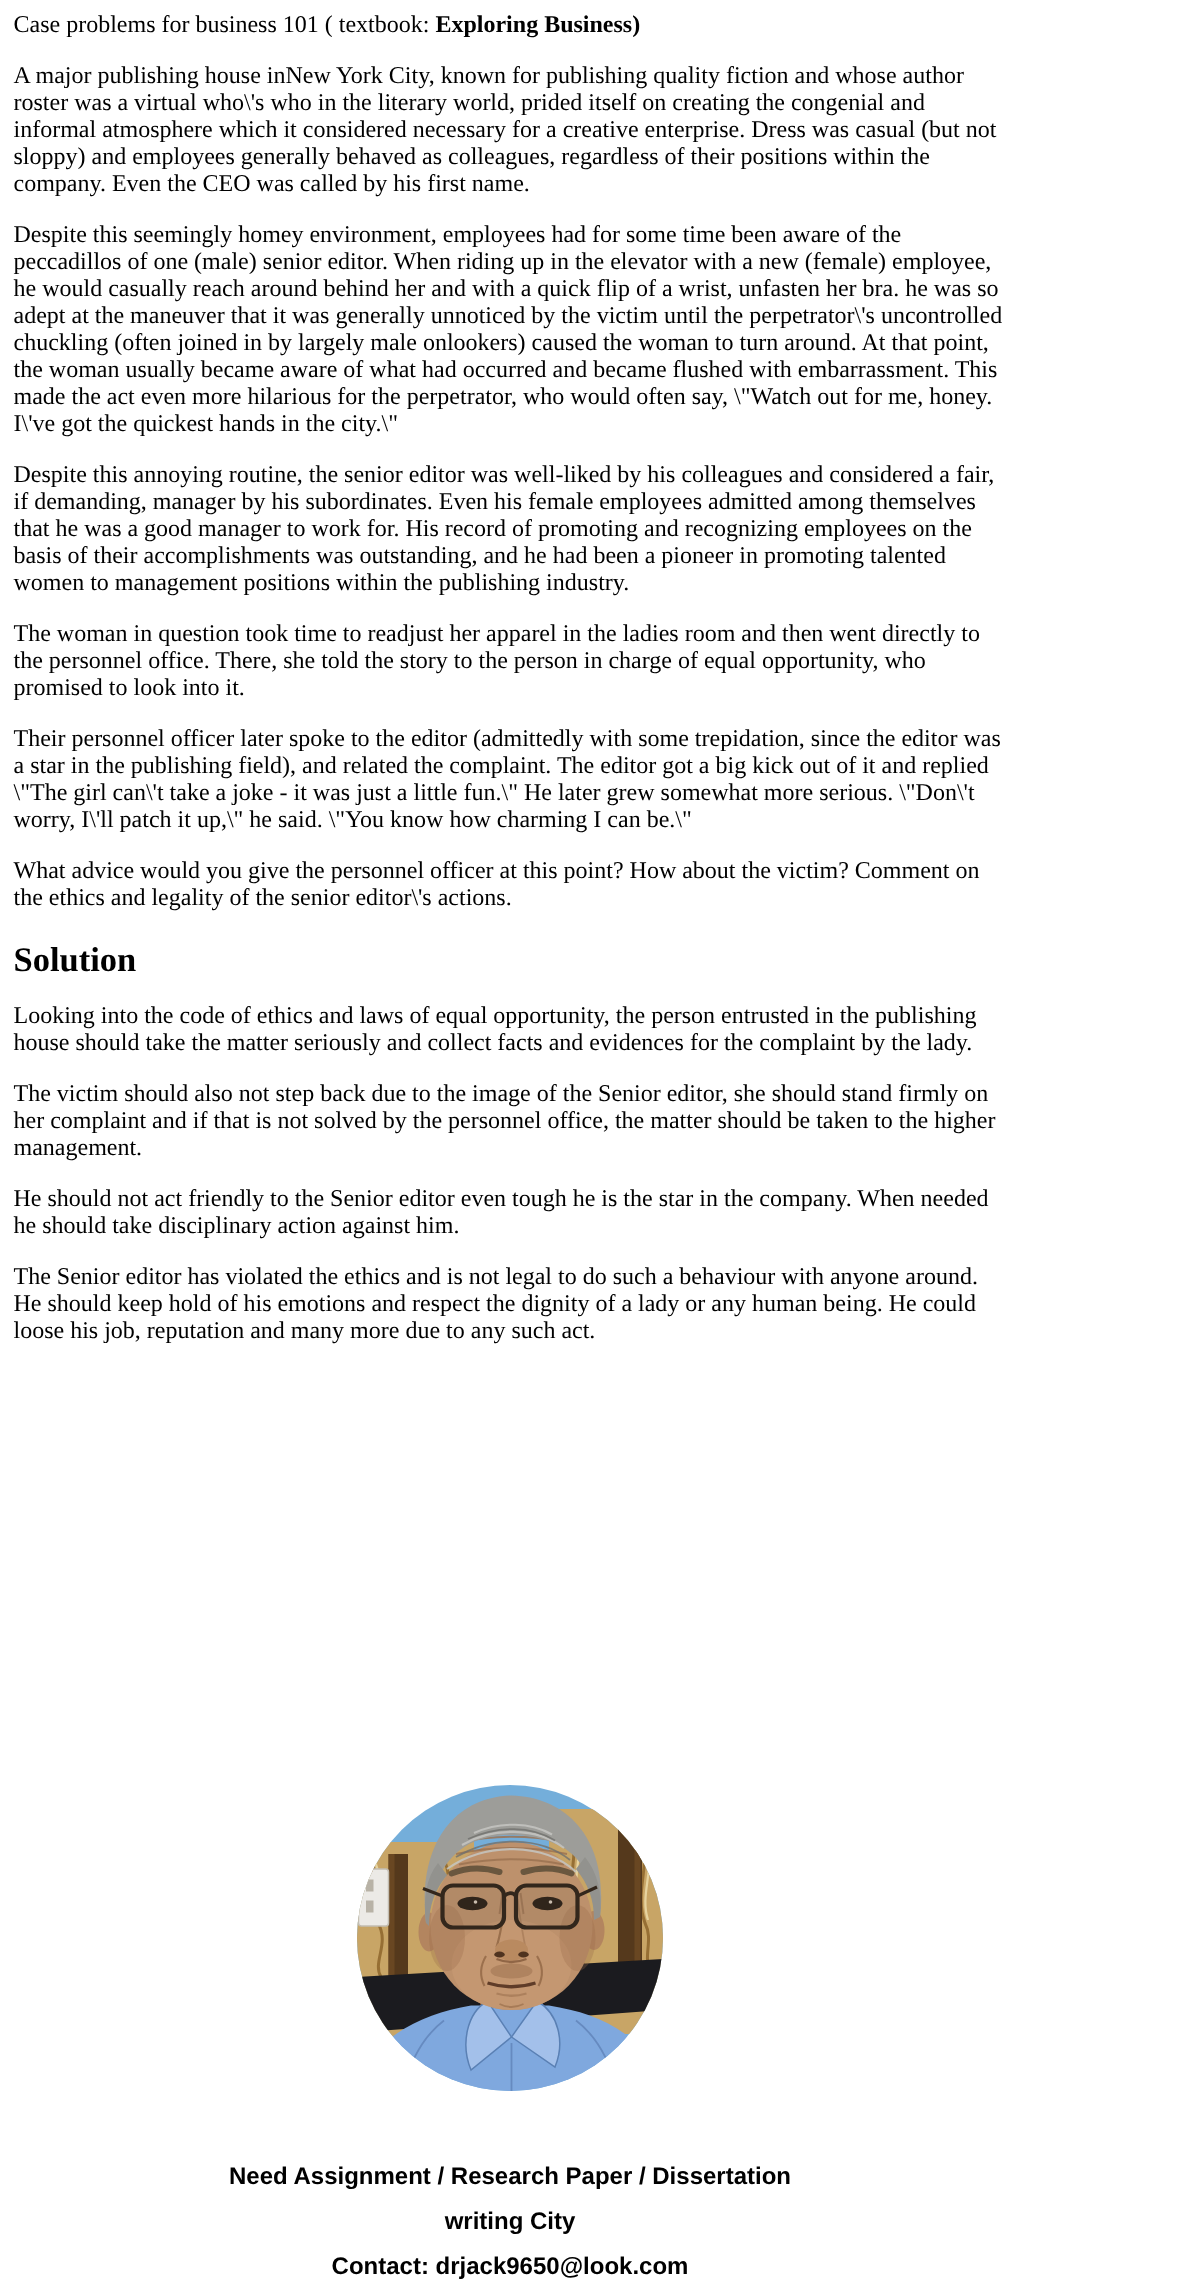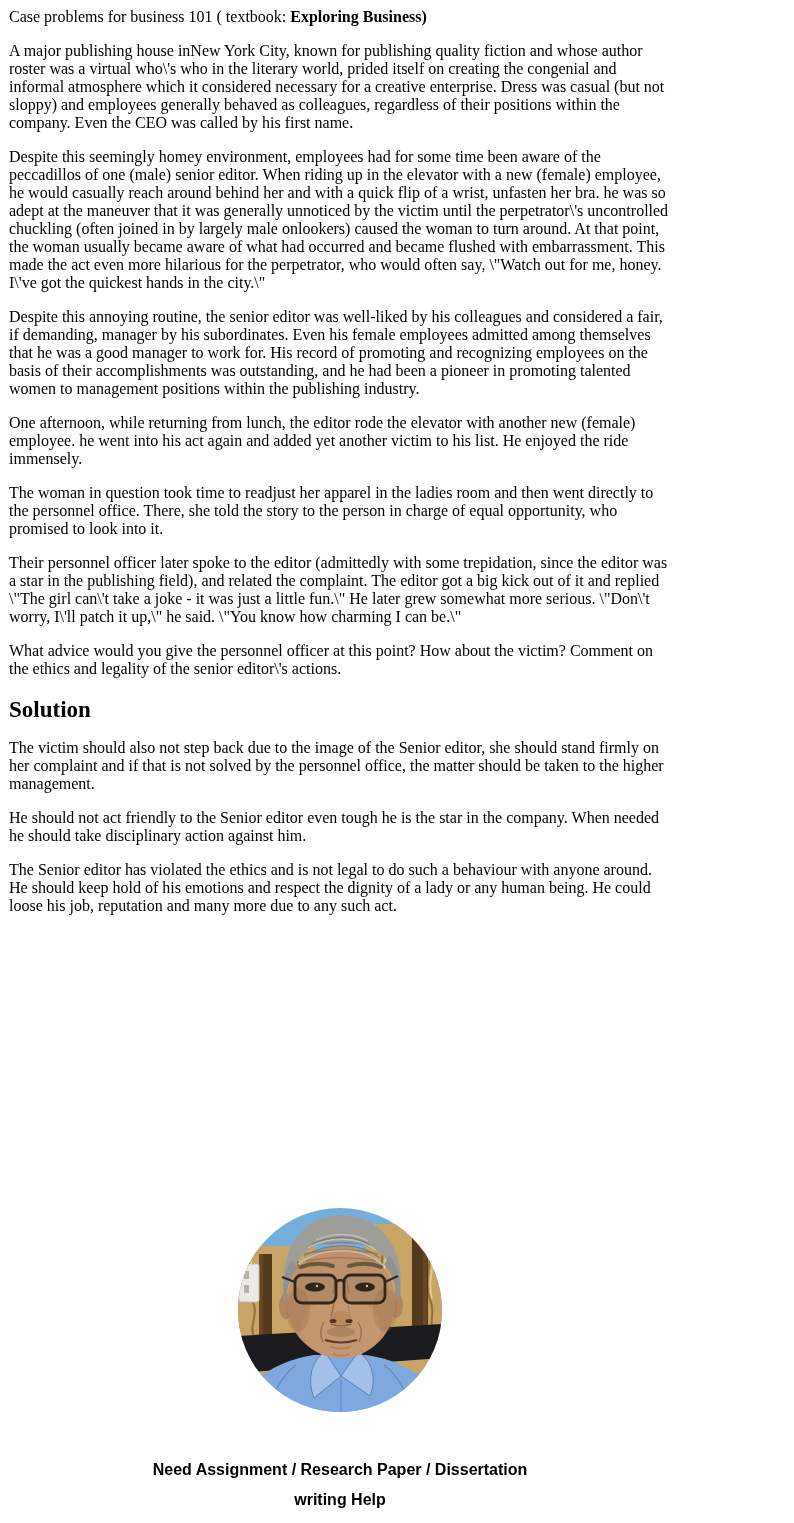--- a/index.html
+++ b/index.html
@@ -37,28 +37,28 @@
 </head>
 <body>
 
 <div class="doc">
 
   <p class="title"><span>Case problems for business 101 ( textbook: </span><span class="bold">Exploring Business)</span></p>
 
   <p>A major publishing house inNew York City, known for publishing quality fiction and whose author roster was a virtual who\'s who in the literary world, prided itself on creating the congenial and informal atmosphere which it considered necessary for a creative enterprise. Dress was casual (but not sloppy) and employees generally behaved as colleagues, regardless of their positions within the company. Even the CEO was called by his first name.</p>
   <p>Despite this seemingly homey environment, employees had for some time been aware of the peccadillos of one (male) senior editor. When riding up in the elevator with a new (female) employee, he would casually reach around behind her and with a quick flip of a wrist, unfasten her bra. he was so adept at the maneuver that it was generally unnoticed by the victim until the perpetrator\'s uncontrolled chuckling (often joined in by largely male onlookers) caused the woman to turn around. At that point, the woman usually became aware of what had occurred and became flushed with embarrassment. This made the act even more hilarious for the perpetrator, who would often say, \"Watch out for me, honey. I\'ve got the quickest hands in the city.\"</p>
   <p>Despite this annoying routine, the senior editor was well-liked by his colleagues and considered a fair, if demanding, manager by his subordinates. Even his female employees admitted among themselves that he was a good manager to work for. His record of promoting and recognizing employees on the basis of their accomplishments was outstanding, and he had been a pioneer in promoting talented women to management positions within the publishing industry.</p>
-  <p>One afternoon, while returning from lunch, the editor rode the elevator with another new (female) employee. he went into his act again and added yet another victim to his list. He enjoyed the ride immensely.</p>
   <p>The woman in question took time to readjust her apparel in the ladies room and then went directly to the personnel office. There, she told the story to the person in charge of equal opportunity, who promised to look into it.</p>
   <p>Their personnel officer later spoke to the editor (admittedly with some trepidation, since the editor was a star in the publishing field), and related the complaint. The editor got a big kick out of it and replied \"The girl can\'t take a joke - it was just a little fun.\" He later grew somewhat more serious. \"Don\'t worry, I\'ll patch it up,\" he said. \"You know how charming I can be.\"</p>
 
   <p class="question">What advice would you give the personnel officer at this point? How about the victim? Comment on the ethics and legality of the senior editor\'s actions.</p>
 
   <h2 class="solution-heading">Solution</h2>
 
+  <p>Looking into the code of ethics and laws of equal opportunity, the person entrusted in the publishing house should take the matter seriously and collect facts and evidences for the complaint by the lady.</p>
   <p>The victim should also not step back due to the image of the Senior editor, she should stand firmly on her complaint and if that is not solved by the personnel office, the matter should be taken to the higher management.</p>
   <p>He should not act friendly to the Senior editor even tough he is the star in the company. When needed he should take disciplinary action against him.</p>
   <p>The Senior editor has violated the ethics and is not legal to do such a behaviour with anyone around. He should keep hold of his emotions and respect the dignity of a lady or any human being. He could loose his job, reputation and many more due to any such act.</p>
 
   <div class="photo-wrap">
     <svg width="204" height="204" viewBox="0 0 204 204" role="img">
       <defs>
         <clipPath id="pc">
             <circle cx="102" cy="102" r="102"></circle>
           </clipPath>
@@ -165,17 +165,17 @@
           <path d="M98,74 Q103,70 106,74" fill="none" stroke-width="2.5"></path>
           <path d="M57,74 L44,69" fill="none" stroke-width="2.2"></path>
           <path d="M147,74 L160,68" fill="none" stroke-width="2.2"></path>
         </g>
       </g>
     </svg>
   </div>
 
   <div class="footer">
     <div>Need Assignment / Research Paper / Dissertation</div>
-    <div>writing Help</div>
+    <div>writing City</div>
     <div>Contact: drjack9650@look.com</div>
   </div>
 
 </div>
 
 </body></html>

